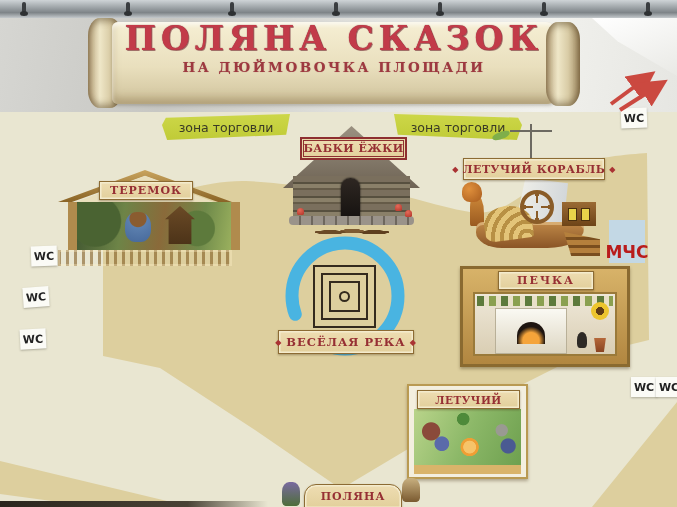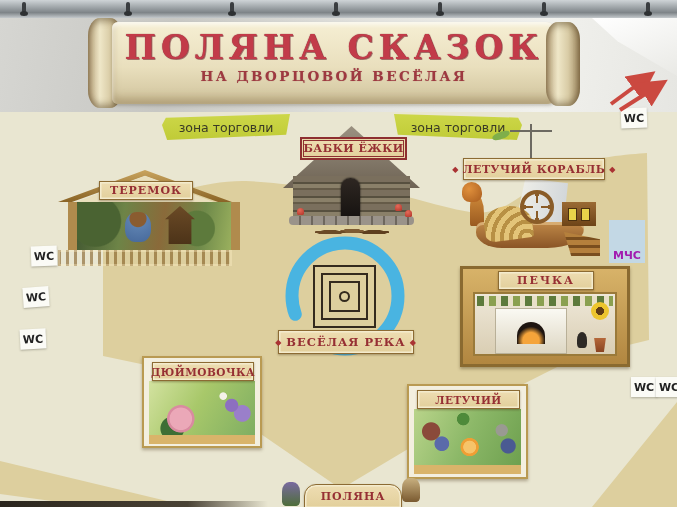--- a/index.html
+++ b/index.html
@@ -26,21 +26,21 @@
   .roll{position:absolute;width:34px;border-radius:12px/18px;
     background:linear-gradient(90deg,#b59f78,#efe7c8 35%,#d9cca6 65%,#9c865e);
     box-shadow:inset 0 4px 6px rgba(90,70,40,.45), inset 0 -4px 6px rgba(90,70,40,.45);}
   .roll.left{left:0;top:4px;height:90px;}
   .roll.right{left:458px;top:8px;height:84px;}
   .parchment{position:absolute;left:24px;top:8px;width:444px;height:82px;
     background:linear-gradient(#f6efd4,#e9dfbd 55%,#cfc29b);
     border-radius:6px 10px 8px 6px;
     box-shadow:inset 0 3px 4px rgba(255,255,255,.7), inset 0 -6px 8px rgba(120,95,55,.35), 0 2px 3px rgba(80,70,50,.25);
     display:flex;flex-direction:column;align-items:center;}
-  .scroll-title{margin-top:9px;font-family:"DejaVu Serif",serif;font-weight:bold;
+  .scroll-title{font-family:"DejaVu Serif",serif;font-weight:bold;
     font-size:33px;line-height:34px;letter-spacing:5px;color:var(--title-red,#c23b49);
     text-shadow:1px 1px 0 rgba(110,30,40,.55),0 0 1px #7a2430;white-space:nowrap;}
   .scroll-subtitle{margin-top:3px;font-family:"DejaVu Serif",serif;font-weight:bold;
     font-size:13.5px;letter-spacing:2.5px;color:var(--subtitle-red,#9e3940);
     text-shadow:0 0 1px rgba(110,30,40,.4);white-space:nowrap;}
 
   
   .trade{width:128px;height:26px;background:linear-gradient(#cdd748,var(--trade-zone-green,#c0cb37));
     display:flex;align-items:center;justify-content:center;
     font-size:12.5px;color:#3a3a26;}
@@ -175,21 +175,21 @@
     border-radius:12px 12px 0 0;}
   .pol-fig{position:absolute;width:18px;height:24px;border-radius:40% 40% 20% 20%;}
   .pol-fig.l{left:0;top:4px;background:linear-gradient(#7a6aa0,#4e6e3a);}
   .pol-fig.r{left:120px;top:0;background:linear-gradient(#c8b080,#7a5a30);}
 
   
   .wc{width:26px;height:20px;background:#fbfbf6;box-shadow:0 1px 2px rgba(60,60,50,.35);
     display:flex;align-items:center;justify-content:center;font-size:11px;font-weight:bold;color:#222;}
   .mchs{left:609px;top:220px;width:36px;height:43px;background:var(--mchs-blue,#c3d8e5);
     display:flex;align-items:flex-end;justify-content:center;
-    font-size:11px;font-weight:bold;color:#a21caf;padding-bottom:1px;box-sizing:border-box;}
+    font-size:17px;font-weight:bold;color:#b91c1c;padding-bottom:1px;box-sizing:border-box;}
   .bottom-shadow{left:0;top:501px;width:268px;height:6px;background:linear-gradient(90deg,#2a251d,#4a4336 70%,transparent);}
 </style>
 </head>
 <body>
 
 <div class="stage">
 
   <svg class="bg-svg" width="677" height="507" viewBox="0 0 677 507">
     <rect x="0" y="0" width="677" height="507" fill="#e9e6d1"></rect>
     <path fill="#ddcf9e" d="M103,215 C160,196 206,180 246,181 C292,183 322,191 347,189 C385,186 432,206 470,212 C500,217 522,196 560,166 C592,158 630,154 647,153 L649,340 L575,358 L480,406 L341,489 L255,430 L160,368 L103,356 Z"></path>
@@ -206,21 +206,21 @@
     <span class="hook" style="left:542px"></span>
     <span class="hook" style="left:646px"></span>
   </div>
   <div class="abs fabric"></div>
   <div class="abs fabric-fold"></div>
 
   <div class="abs scroll">
     <div class="roll left"></div>
     <div class="parchment">
       <div class="scroll-title">ПОЛЯНА СКАЗОК</div>
-      <div class="scroll-subtitle">НА ДВОРЦОВОЙ ВЕСЁЛАЯ</div>
+      <div class="scroll-subtitle">НА ДЮЙМОВОЧКА ПЛОЩАДИ</div>
     </div>
     <div class="roll right"></div>
   </div>
 
   <div class="abs trade left">зона торговли</div>
   <div class="abs trade right">зона торговли</div>
 
   <div class="abs hut">
     <div class="h-roof"></div>
     <div class="h-body"></div>
@@ -279,25 +279,20 @@
     <circle cx="62" cy="62" r="53" fill="none" stroke="#49b4e1" stroke-width="13" stroke-linecap="round" stroke-dasharray="288 45" stroke-dashoffset="-147.5"></circle>
   </svg>
   <div class="abs squares">
     <div class="sq" style="left:0;top:0;width:59px;height:59px"></div>
     <div class="sq" style="left:8px;top:8px;width:43px;height:43px"></div>
     <div class="sq" style="left:16px;top:16px;width:27px;height:27px"></div>
     <div class="sq c" style="left:26px;top:26px;width:7px;height:7px"></div>
   </div>
   <div class="abs plaque diam river-sign">ВЕСЁЛАЯ РЕКА</div>
 
-  <div class="abs card dyuim">
-    <div class="d-art"></div>
-    <div class="c-orn orn d-orn"></div>
-    <div class="plaque c-sign d-sign">ДЮЙМОВОЧКА</div>
-  </div>
 
   <div class="abs card kolobok">
     <div class="k-art"></div>
     <div class="c-orn orn k-orn"></div>
     <div class="plaque c-sign k-sign">ЛЕТУЧИЙ</div>
   </div>
 
   <div class="abs polyana">
     <div class="pol-fig l"></div>
     <div class="pol-fig r"></div>

